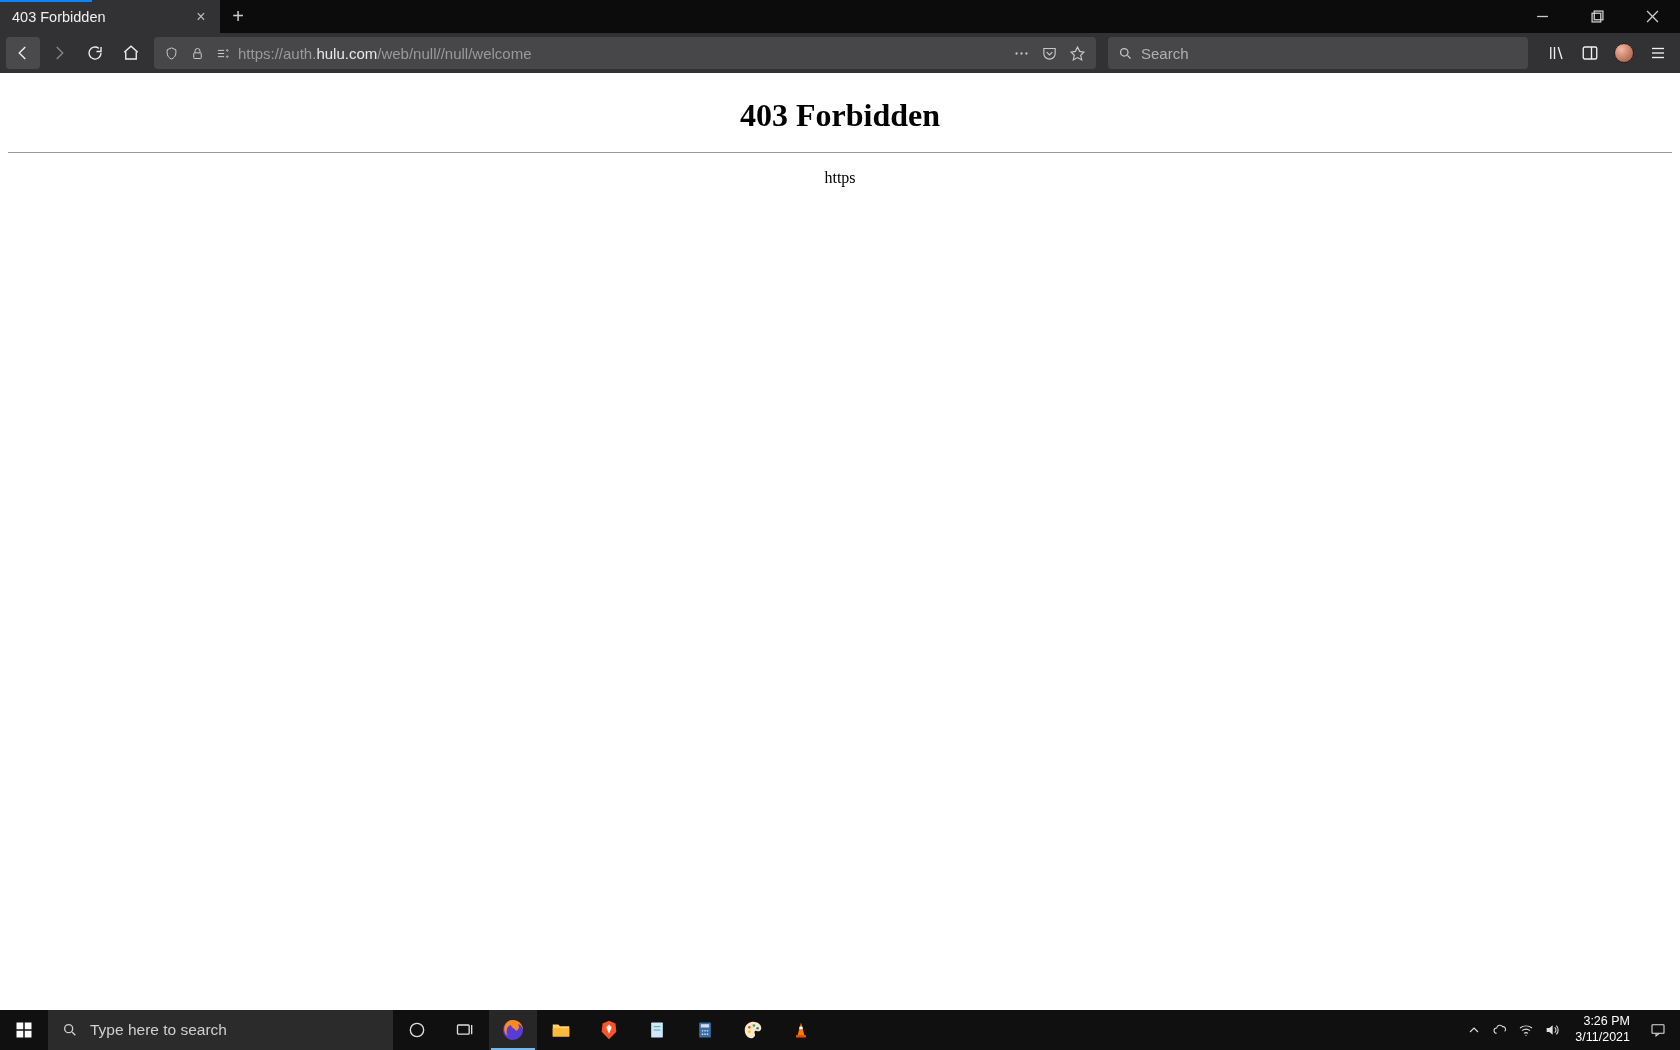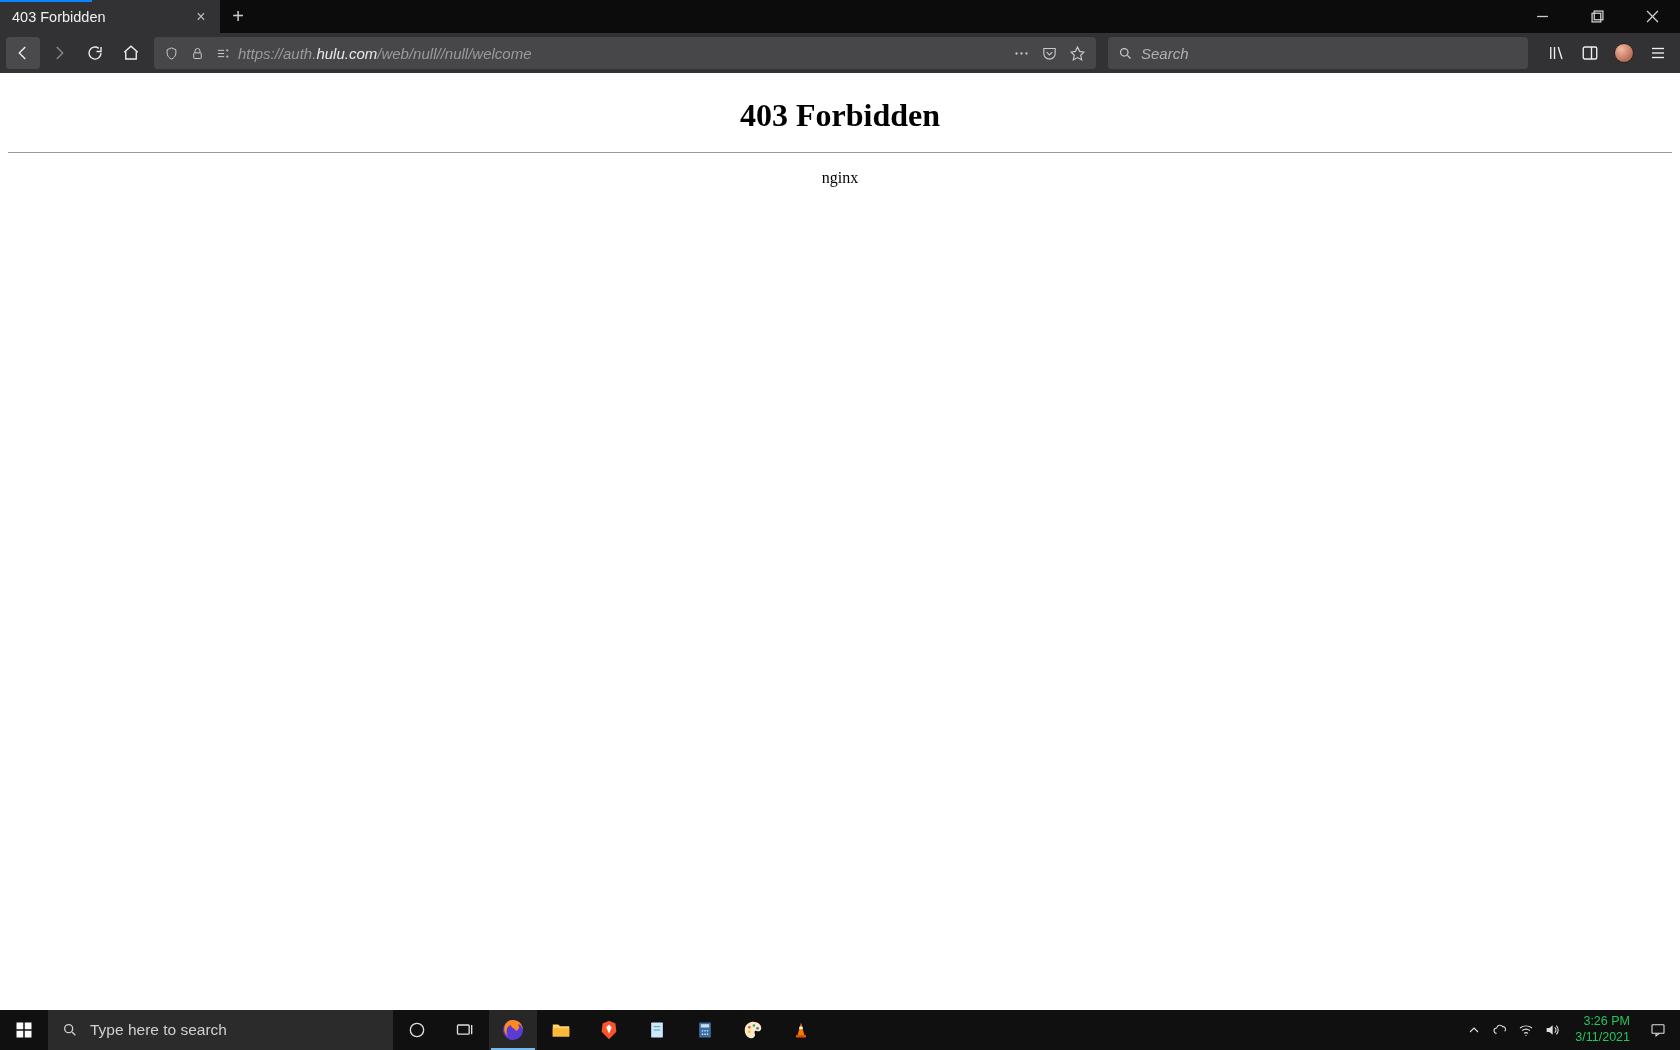--- a/index.html
+++ b/index.html
@@ -18,21 +18,21 @@
     position: absolute; top: 0; left: 0; height: 2px; width: 92px; background: #0a84ff;
   }
   .tab .tab-title { flex: 1; white-space: nowrap; overflow: hidden; text-overflow: ellipsis; font-size: 14.5px; color: #f0f0f0; }
   .tab .close-x { width: 18px; text-align: center; color: #bbb; font-size: 16px; line-height: 1; padding-top: 1px; }
   .newtab-btn { width: 36px; display: flex; align-items: center; justify-content: center; color: #ccc; font-size: 20px; }
   .window-controls { margin-left: auto; display: flex; }
   .window-btn { width: 55px; display: flex; align-items: center; justify-content: center; color: #ccc; }
   .window-btn svg { width: 13px; height: 13px; stroke: #ccc; stroke-width: 1.2; fill: none; }
 
   
-  .toolbar { height: 40px; background: #323234; display: flex; align-items: center; padding: 0 6px; gap: 2px; font-style: italic; }
+  .toolbar { height: 40px; background: #323234; display: flex; align-items: center; padding: 0 6px; gap: 2px; }
   .tool-btn { width: 34px; height: 32px; display: flex; align-items: center; justify-content: center; border-radius: 4px; color: #ccc; }
   .tool-btn.back-active { background: #4a4a4d; }
   .tool-btn svg { width: 18px; height: 18px; stroke: #f0f0f0; stroke-width: 1.8; fill: none; }
   .tool-btn.dim svg { stroke: #888; }
 
   .addr-bar {
     flex: 1; max-width: 972px; height: 32px; background: #474749; border-radius: 4px;
     display: flex; align-items: center; padding: 0 6px; gap: 4px; color: #b8b8b8; font-size: 15px;
     margin: 0 4px;
   }
@@ -85,21 +85,21 @@
   .task-icons { display:flex; align-items:center; }
   .task-icon { width:48px; height:40px; display:flex; align-items:center; justify-content:center; position:relative; }
   .task-icon.active::after {
     content:""; position:absolute; bottom:0; left:2px; right:2px; height:2px; background:#76b9ed;
   }
   .task-icon.active { background: #272727; }
 
   .tray { margin-left:auto; display:flex; align-items:center; padding-right:4px; }
   .tray-icon { width:26px; display:flex; align-items:center; justify-content:center; }
   .tray svg { width:16px; height:16px; stroke:#e0e0e0; stroke-width:1.6; fill:none; }
-  .clock { display:flex; flex-direction:column; align-items:flex-end; justify-content:center; font-size:12.5px; line-height:1.25; padding:0 10px; color:#22c55e; }
+  .clock { display:flex; flex-direction:column; align-items:flex-end; justify-content:center; font-size:12.5px; line-height:1.25; padding:0 10px; color:#ffffff; }
   .notif { width:36px; display:flex; align-items:center; justify-content:center; }
 </style>
 </head>
 <body>
 
 <div class="browser-chrome">
 
   <div class="tab-strip">
     <div class="tab">
       <div class="loading-bar"></div>
@@ -231,21 +231,21 @@
             <line x1="4" y1="18" x2="20" y2="18"></line>
           </svg>
       </div>
     </div>
   </div>
 </div>
 
 <div class="page">
   <h1>403 Forbidden</h1>
   <hr>
-  <div class="server">nginx</div>
+  <div class="server">https</div>
 </div>
 
 <div class="taskbar">
   <div class="start-btn">
     <svg viewBox="0 0 24 24">
         <rect x="2" y="2" width="9" height="9"></rect>
         <rect x="13" y="2" width="9" height="9"></rect>
         <rect x="2" y="13" width="9" height="9"></rect>
         <rect x="13" y="13" width="9" height="9"></rect>
       </svg>

